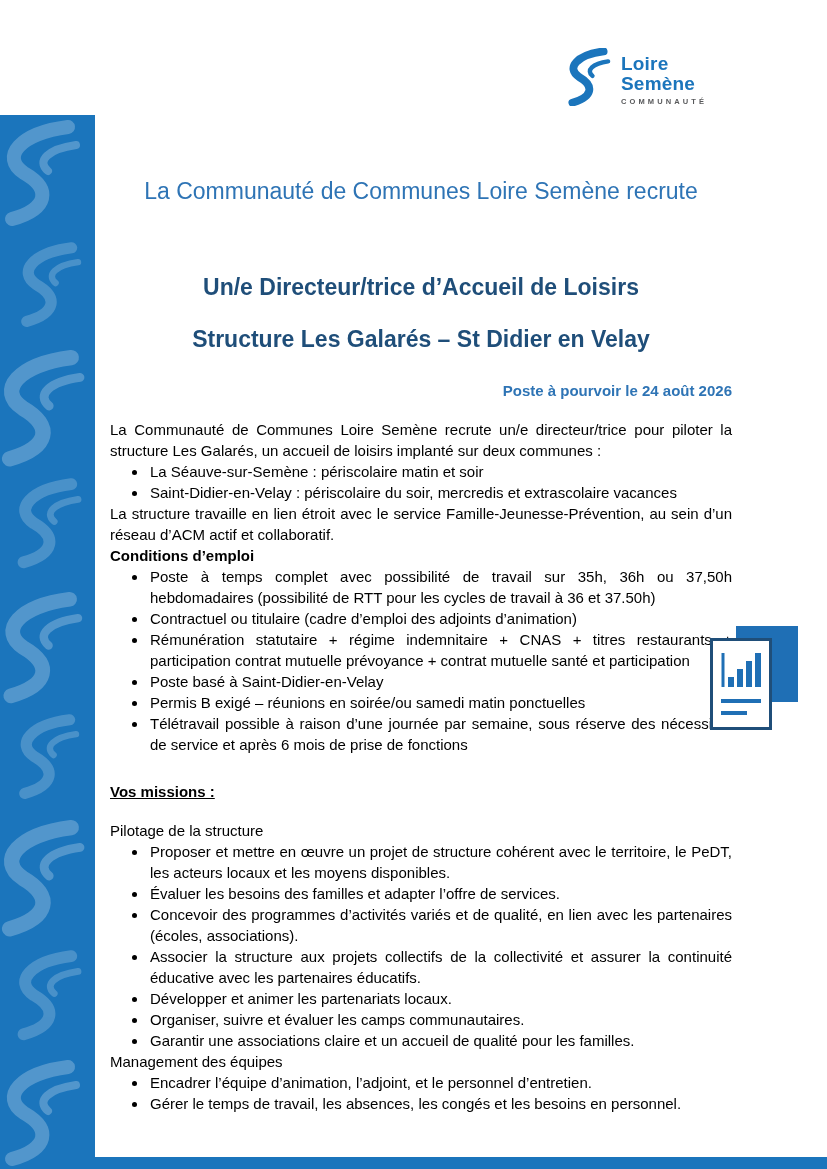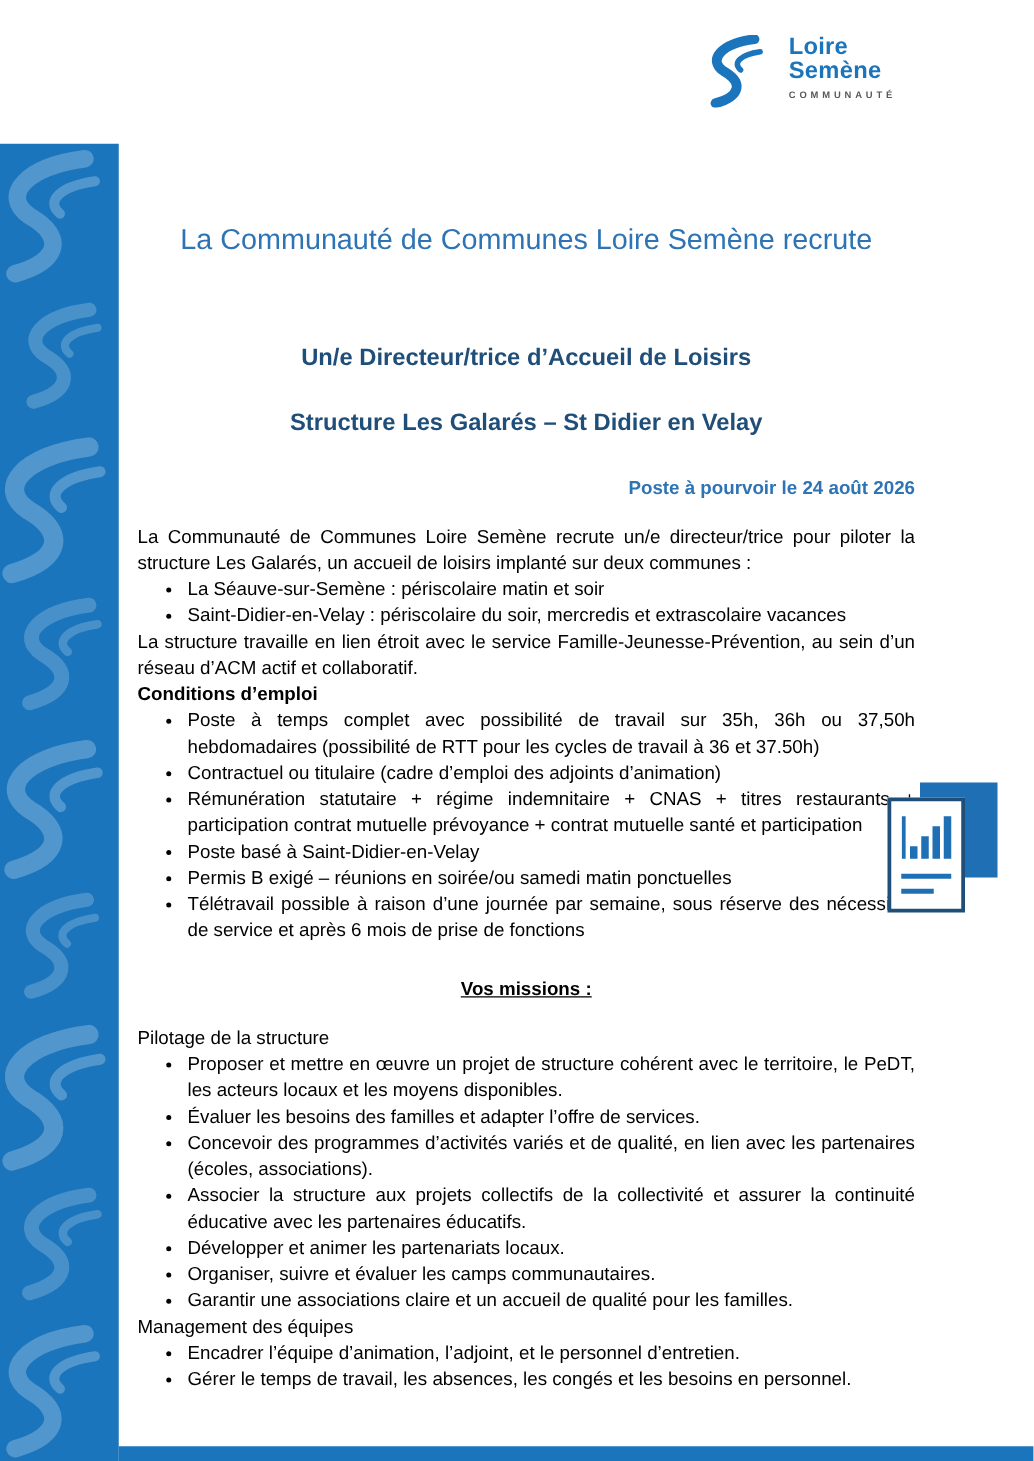--- a/index.html
+++ b/index.html
@@ -26,24 +26,24 @@
   .bottom-bar {
     position: absolute;
     left: 95px; right: 0; bottom: 0;
     height: 12px;
     background: #1B75BC;
   }
 
   
   .logo {
     position: absolute;
-    top: 28px; left: 563px;
+    top: 48px; left: 563px;
     display: flex;
-    align-items: flex-start;
-    gap: 18px;
+    align-items: flex-end;
+    gap: 8px;
   }
   .logo-icon { width: 50px; height: 58px; flex: 0 0 auto; }
   .logo-name { font-size: 19px; font-weight: bold; color: #1B75BC; line-height: 1.02; letter-spacing: 0.2px; }
   .logo-sub { font-size: 7.5px; font-weight: bold; letter-spacing: 3.1px; color: #58595B; margin-top: 4px; }
 
   
   .content {
     position: absolute;
     left: 110px; top: 158px;
     width: 622px;
@@ -55,39 +55,39 @@
     margin-top: 20px;
     text-align: center;
     color: #2E74B5;
     font-size: 23px;
     font-weight: normal;
     line-height: 26px;
   }
   .h-navy {
     text-align: center;
     color: #1F4E79;
-    font-size: 19px;
+    font-size: 23px;
     font-weight: bold;
     line-height: 26px;
   }
   .h1-gap { margin-top: 70px; }
   .h2-gap { margin-top: 26px; }
   .date-line {
     margin-top: 28px;
     text-align: right;
     color: #2E74B5;
     font-size: 15px;
     font-weight: bold;
   }
   .section-label { margin-top: 24px; font-weight: bold; }
   .section-label .suffix { font-weight: normal; }
   .para { margin-top: 18px; text-align: justify; }
   .para.tight { margin-top: 0; }
   .bold-heading { font-weight: bold; }
-  .missions-heading { margin-top: 26px; font-weight: bold; text-decoration: underline; text-align: center; }
+  .missions-heading { margin-top: 26px; font-weight: bold; text-decoration: underline; }
   .sub-title { margin-top: 18px; }
   .sub-title.tight { margin-top: 0; }
 
   ul.bullets {
     margin: 0;
     padding-left: 38px;
     list-style: disc outside;
   }
   ul.bullets li {
     text-align: justify;

